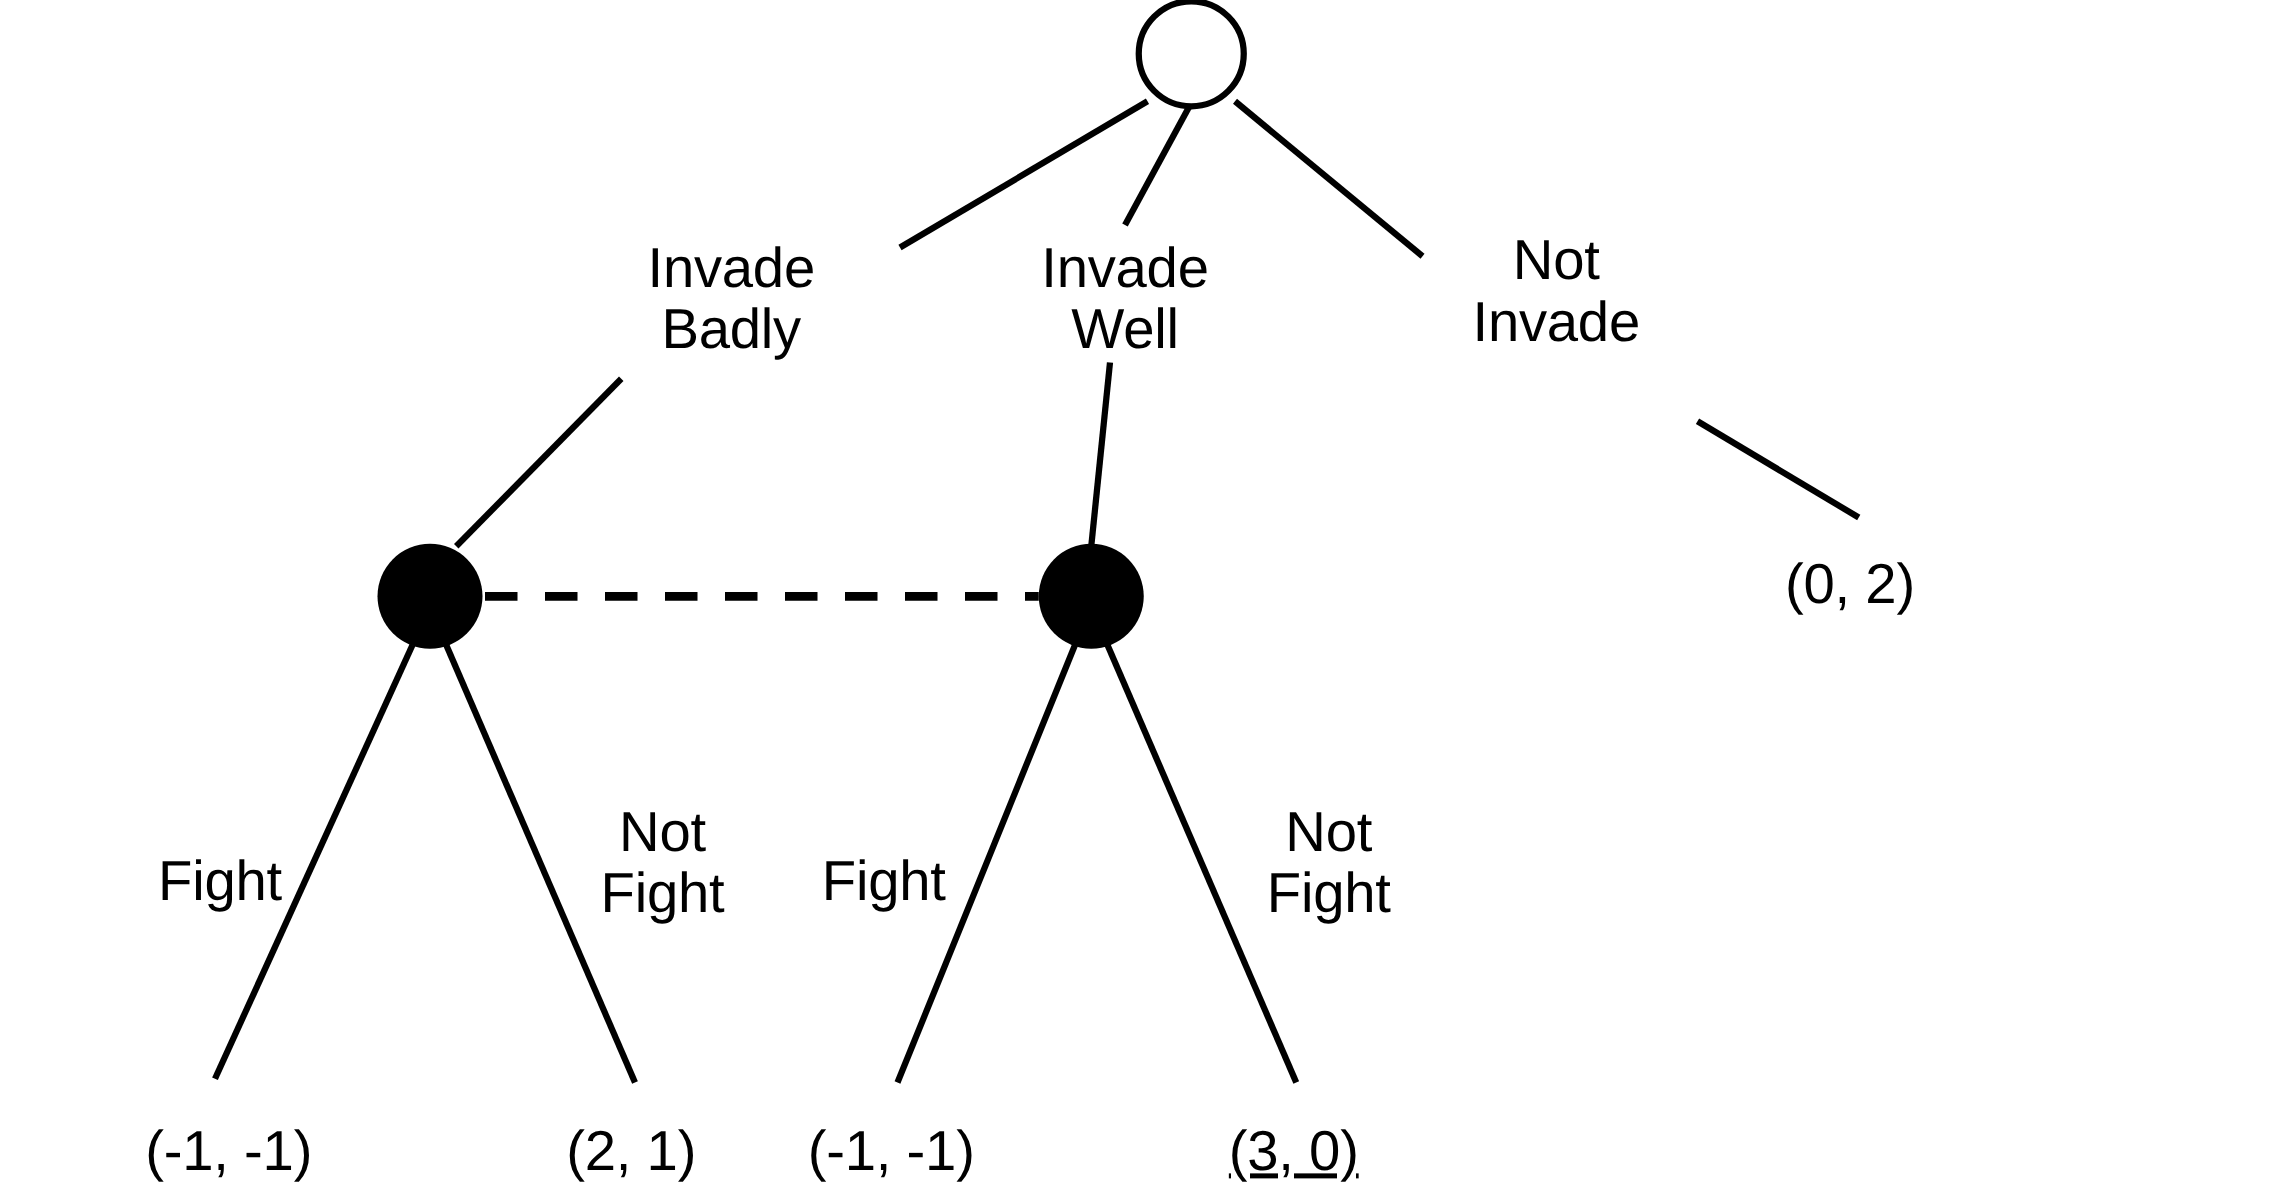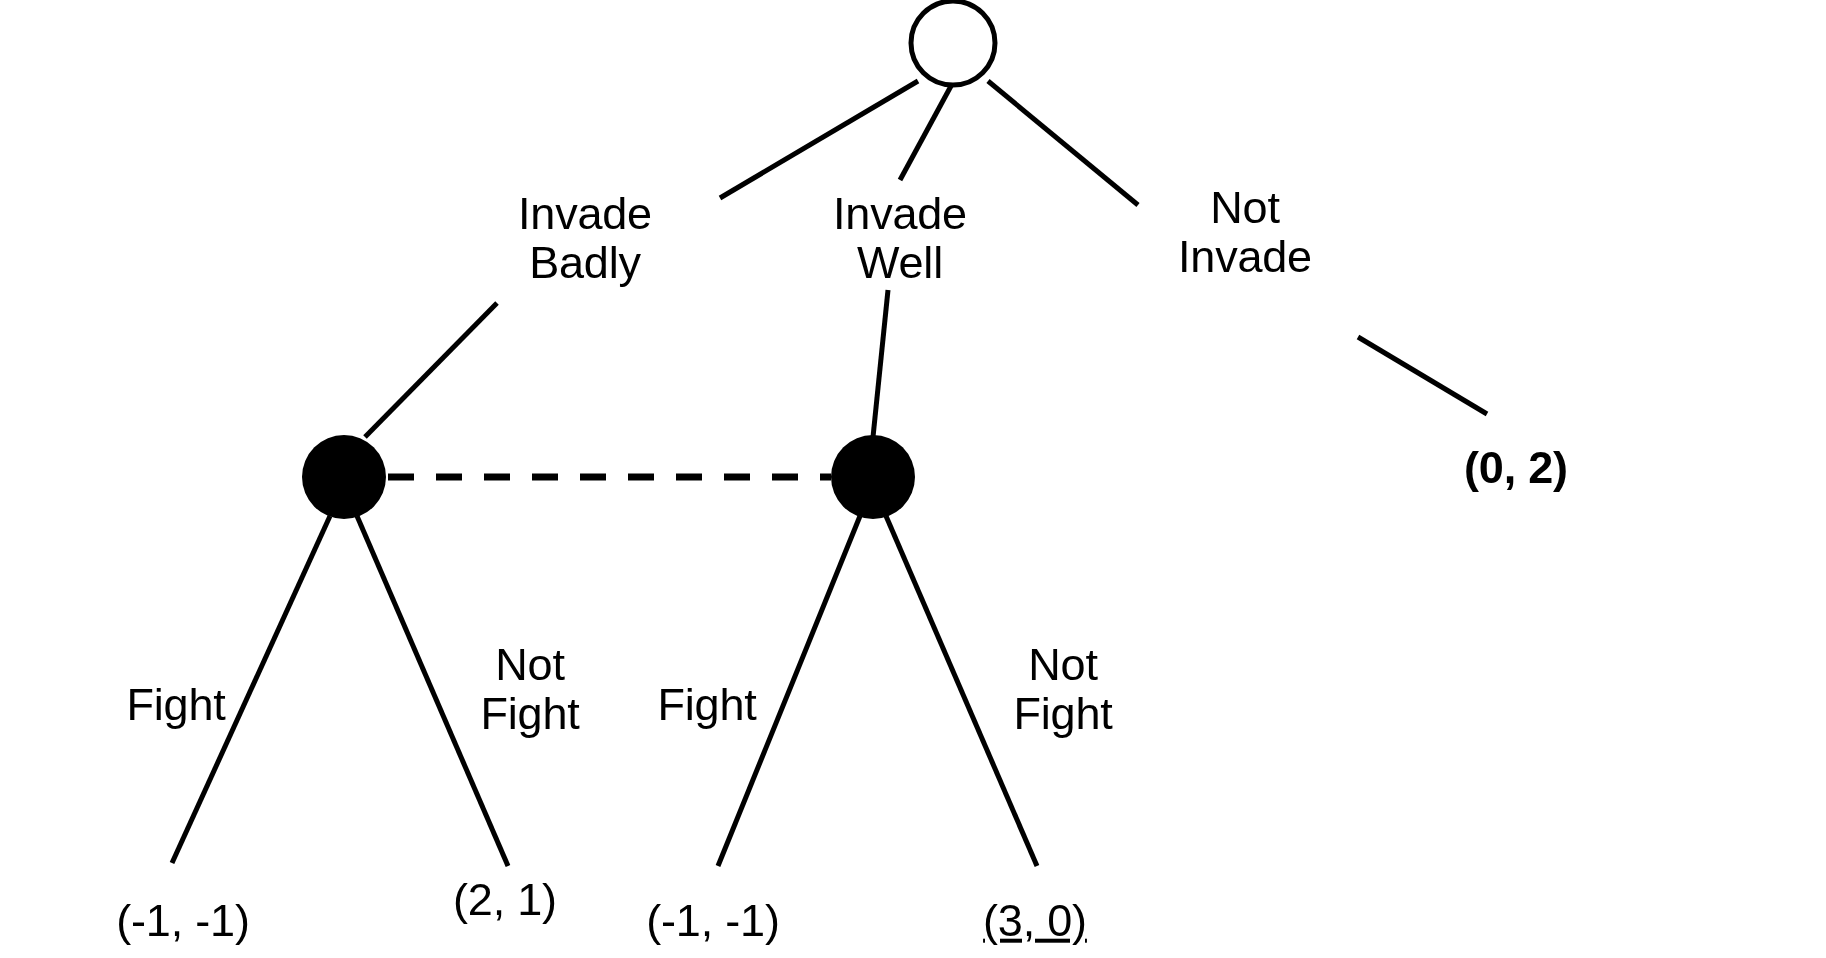--- a/index.html
+++ b/index.html
@@ -87,21 +87,21 @@
   <div class="lbl action-label" style="left:530px; top:690px;">Not
 Fight</div>
 
   <div class="lbl action-label" style="left:707px; top:705px;">Fight</div>
 
   <div class="lbl action-label" style="left:1063px; top:690px;">Not
 Fight</div>
 
   <div class="lbl payoff-label" style="left:183px; top:921px;">(-1, -1)</div>
 
-  <div class="lbl payoff-label" style="left:505px; top:900px;">(2, 1)</div>
+  <div class="lbl payoff-label" style="left:505px; top:921px;">(2, 1)</div>
 
   <div class="lbl payoff-label" style="left:713px; top:921px;">(-1, -1)</div>
 
   <div class="lbl payoff-label" style="left:1035px; top:921px;text-decoration:underline;">(3, 0)</div>
 
-  <div class="lbl payoff-label" style="left:1516px; top:468px;font-weight:bold;">(0, 2)</div>
+  <div class="lbl payoff-label" style="left:1480px; top:468px;">(0, 2)</div>
 
 </div>
 
 </body></html>

